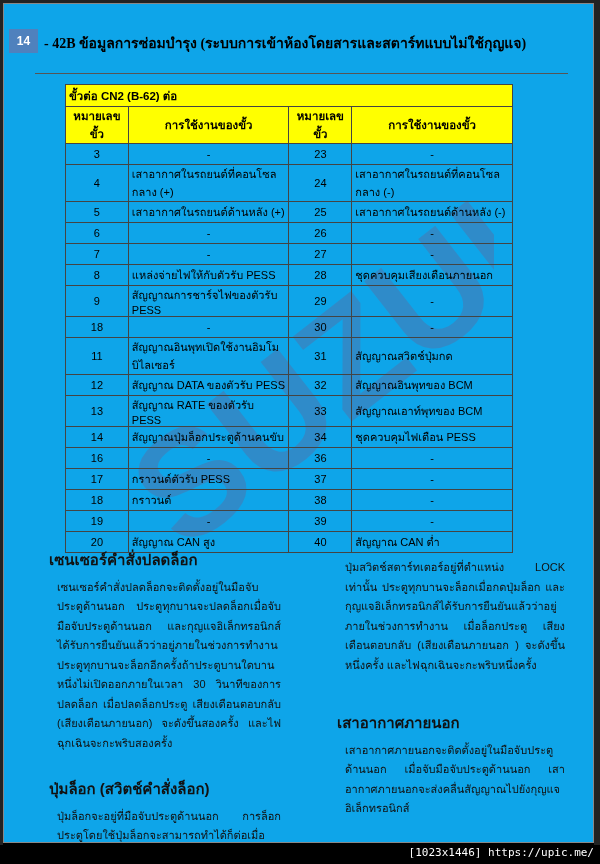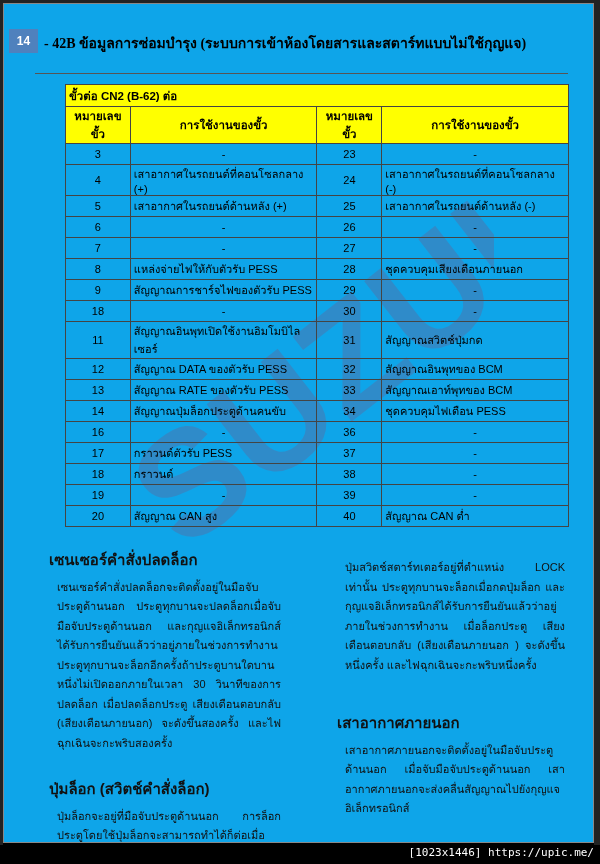--- a/index.html
+++ b/index.html
@@ -5,21 +5,21 @@
   html, body { margin:0; padding:0; }
   body { width:600px; height:864px; background:#000; position:relative; overflow:hidden; font-family:"DejaVu Sans", sans-serif; }
   .page { position:absolute; left:3px; top:3px; width:591px; height:840px; background:#0ea5e9; border:1px solid #888; box-sizing:border-box; overflow:hidden; }
   .frame-left { position:absolute; left:0; top:0; width:3px; height:845px; background:#222; }
   .frame-right { position:absolute; right:0; top:0; width:6px; height:845px; background:#222; }
   .frame-top { position:absolute; left:0; top:0; width:600px; height:3px; background:#222; }
   .page-num { position:absolute; left:5px; top:25px; width:29px; height:24px; background:#4f81bd; color:#fff; font-family:"Liberation Sans", sans-serif; font-weight:bold; font-size:12px; display:flex; align-items:center; justify-content:center; }
   .page-title { position:absolute; left:40px; top:28px; font-family:Liberation Serif, serif; font-weight:bold; font-size:14px; color:#000; white-space:nowrap; }
   .hr { position:absolute; left:31px; top:69px; width:533px; height:1px; background:#555; }
   .watermark { position:absolute; left:130px; top:190px; width:360px; height:400px; pointer-events:none; z-index:0; }
-  table.pins { position:absolute; left:61px; top:80px; width:504px; border-collapse:collapse; font-family:"Liberation Sans", sans-serif; font-size:11px; z-index:1; }
+  table.pins { position:absolute; left:61px; top:80px; width:448px; border-collapse:collapse; font-family:"Liberation Sans", sans-serif; font-size:11px; z-index:1; }
   table.pins td, table.pins th { border:1px solid #444; height:20px; padding:0 3px; }
   .cap { background:#ffff00; text-align:left; font-weight:bold; font-size:11.5px; height:21px !important; }
   .hdr th { background:#ffff00; font-weight:bold; font-size:11.5px; text-align:center; height:22px !important; }
   td.num { text-align:center; width:58px; }
   td.fn { text-align:left; width:182px; }
   td.fn.dash { text-align:center; }
   td.num2 { text-align:center; width:58px; }
   .cols { position:absolute; top:546px; font-family:"Liberation Sans", sans-serif; font-size:11px; color:#111; line-height:19.5px; z-index:1; }
   .col-left { left:45px; width:240px; }
   .col-right { left:333px; width:236px; }

